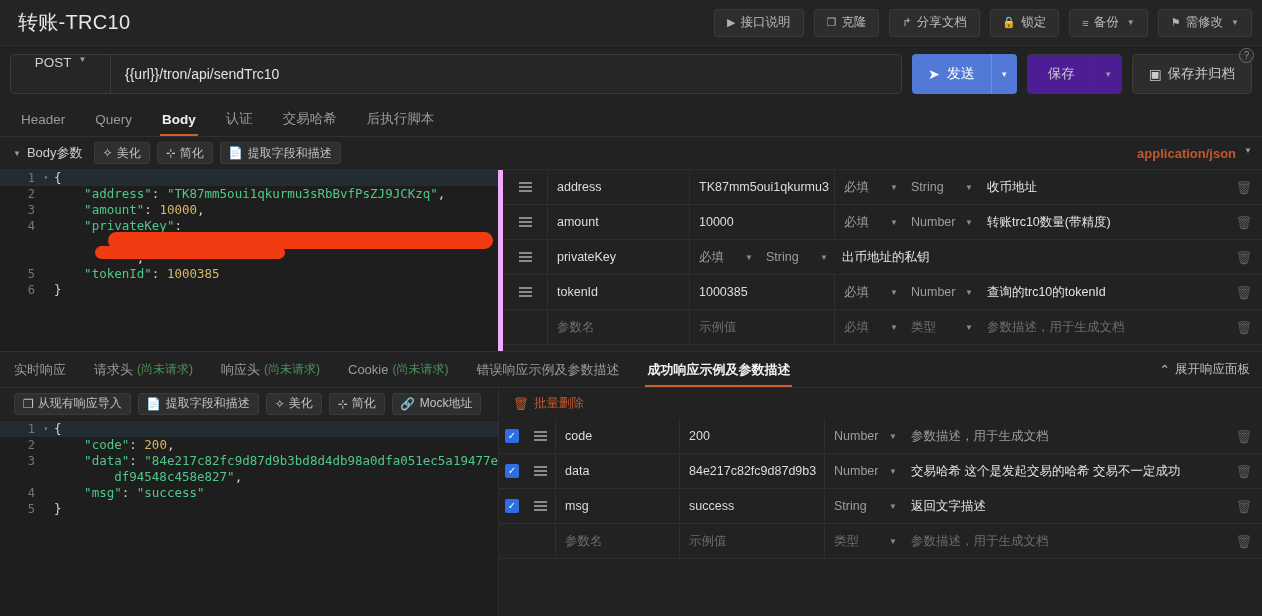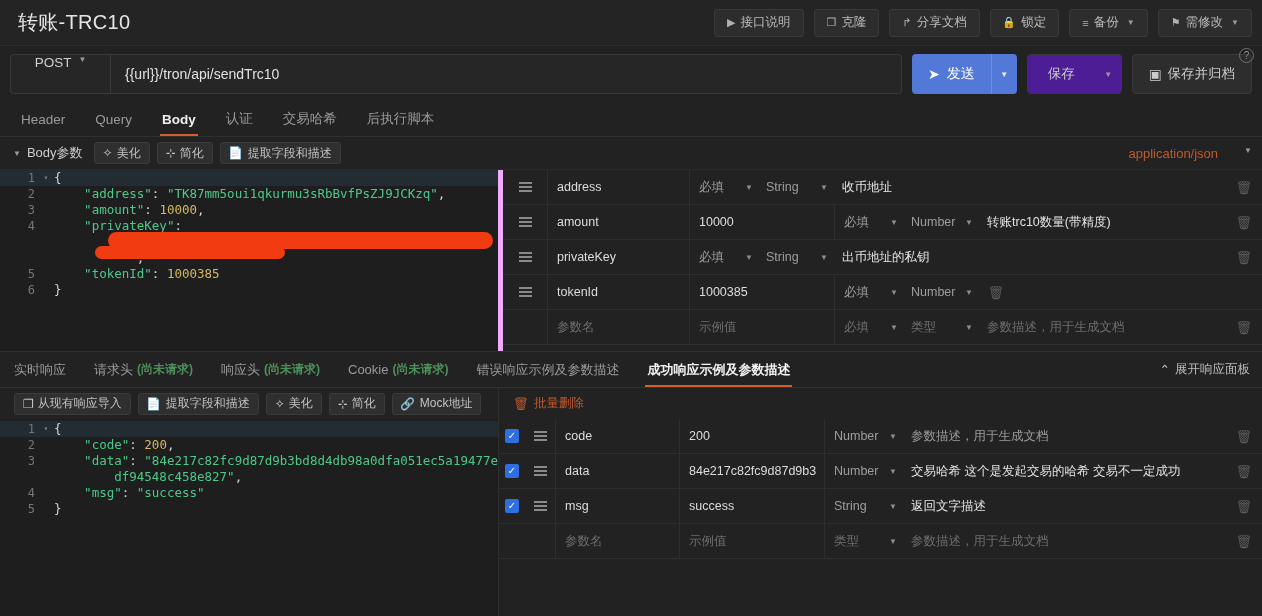--- a/index.html
+++ b/index.html
@@ -84,21 +84,21 @@
   .bodybar {
     height: 33px; display: flex; align-items: center; gap: 7px; padding: 0 10px 0 10px;
     border-bottom: 1px solid #2b2b2b; background:#222222;
   }
   .bodybar-label { display:flex; align-items:center; gap:6px; color:#cdcdcd; font-size:13px; cursor:pointer; margin-right:4px;}
   .mini-btn {
     height: 22px; padding: 0 8px; display: flex; align-items: center; gap: 4px;
     background: #2f2f2f; border: 1px solid #3b3b3b; border-radius: 3px;
     color: #c2c2c2; font-size: 12px; cursor: pointer; white-space: nowrap;
   }
-  .ctype { margin-left:auto; color:#c2592c; font-size:13px; display:flex; align-items:flex-start; gap:23px; cursor:pointer; font-weight:normal;}
+  .ctype { margin-left:auto; color:#c2592c; font-size:13px; display:flex; align-items:flex-start; gap:5px; cursor:pointer; font-weight:bold;}
 
   
   .split { display: flex; align-items: stretch; }
   .editor {
     width: 498px; background: #1e1e1e; position: relative; overflow: hidden;
     font-family: "DejaVu Sans Mono", "Liberation Mono", monospace;
     font-size: 12.5px; line-height: 16px;
   }
   .ed-line { display: flex; height: 16px; align-items: flex-start; }
   .ed-line.active { background: #232b33; }
@@ -150,21 +150,21 @@
     border-top: 1px solid #303030; border-bottom: 1px solid #303030; background:#222222;
   }
   .rtab {
     padding: 0 14px; display: flex; align-items: center; gap: 4px; color: #9a9a9a;
     font-size: 13px; cursor: pointer; position: relative; white-space:nowrap;
   }
   .rtab.active { color: #f2f2f2; font-weight: bold; }
   .rtab.active::after {
     content:""; position:absolute; left:12px; right:12px; bottom:0; height:2px; background:#d1602f;
   }
-  .rtab .sub { color:#4f8f5c; font-size:12px; font-weight:bold; }
+  .rtab .sub { color:#4f8f5c; font-size:12px; font-weight:normal; }
   .expand {
     margin-left:auto; display:flex; align-items:center; gap:5px; padding:0 12px;
     color:#bdbdbd; font-size:12.5px; cursor:pointer;
   }
 
   
   .resptool { height: 31px; display: flex; align-items: stretch; background:#222222; }
   .rt-left { width: 498px; display:flex; align-items:center; gap:7px; padding-left:14px; flex:none;}
   .rt-right { flex:1; display:flex; align-items:center; padding-left:14px; border-left:1px solid #2e2e2e;}
   .bulk-del { color:#c2592c; font-size:12.5px; display:flex; align-items:center; gap:5px; cursor:pointer;}
@@ -348,20 +348,21 @@
     <div class="ptable" id="bodyTable">
         <div class="prow ">
     <div class="c-drag">
             <span class="hamb">
               <i></i>
               <i></i>
               <i></i>
             </span>
           </div>
     <div class="pcell c-name">address</div>
+    <div class="pcell c-val">TK87mm5oui1qkurmu3</div>
     <div class="pcell c-req dim">必填</div>
     <div class="c-reqcaret vcaret">▼</div>
     <div class="pcell c-type dim">String</div>
     <div class="c-typecaret vcaret">▼</div>
     <div class="pcell c-desc desc">收币地址</div>
     <div class="c-del">
             <span class="trash">🗑</span>
           </div>
   </div>
         <div class="prow ">
@@ -408,20 +409,21 @@
               <i></i>
               <i></i>
             </span>
           </div>
     <div class="pcell c-name">tokenId</div>
     <div class="pcell c-val">1000385</div>
     <div class="pcell c-req dim">必填</div>
     <div class="c-reqcaret vcaret">▼</div>
     <div class="pcell c-type dim">Number</div>
     <div class="c-typecaret vcaret">▼</div>
+    <div class="pcell c-desc desc">查询的trc10的tokenId</div>
     <div class="c-del">
             <span class="trash">🗑</span>
           </div>
   </div>
         <div class="prow placeholder">
     <div class="c-drag"></div>
     <div class="pcell c-name dim">参数名</div>
     <div class="pcell c-val dim">示例值</div>
     <div class="pcell c-req dim">必填</div>
     <div class="c-reqcaret vcaret">▼</div>

